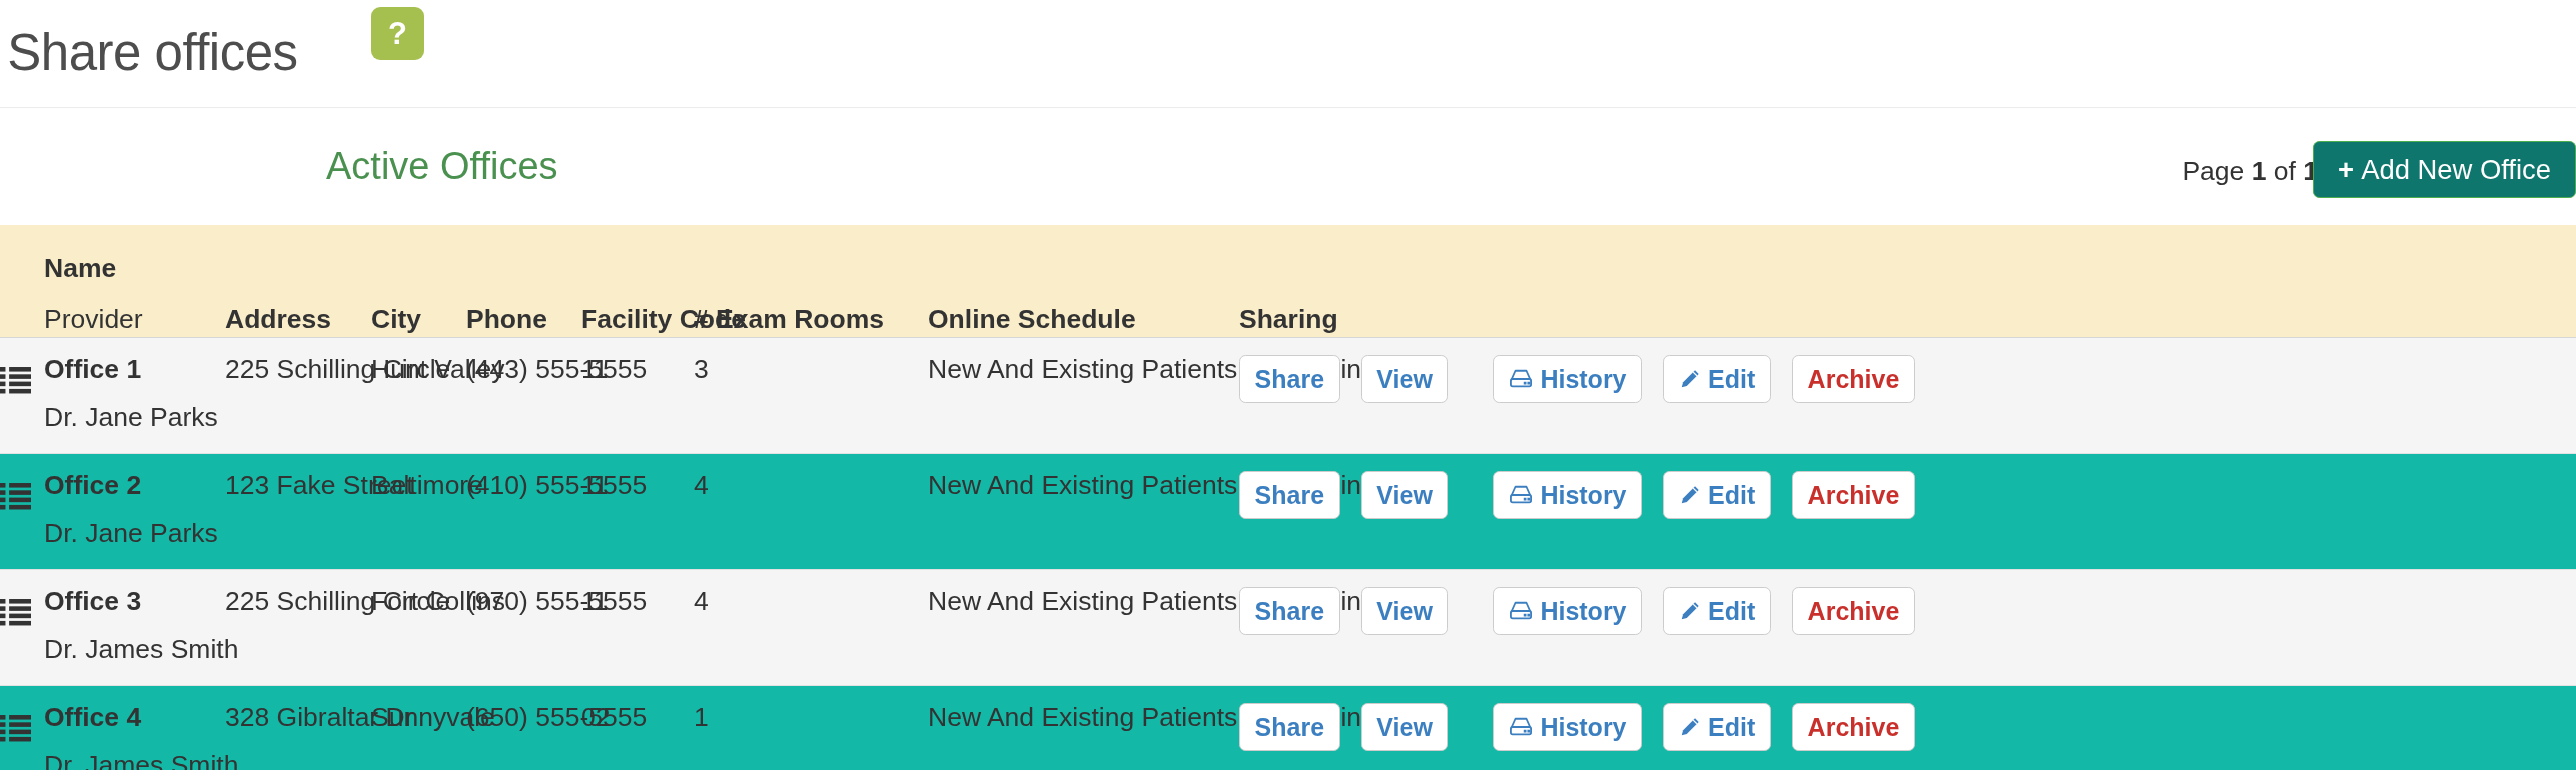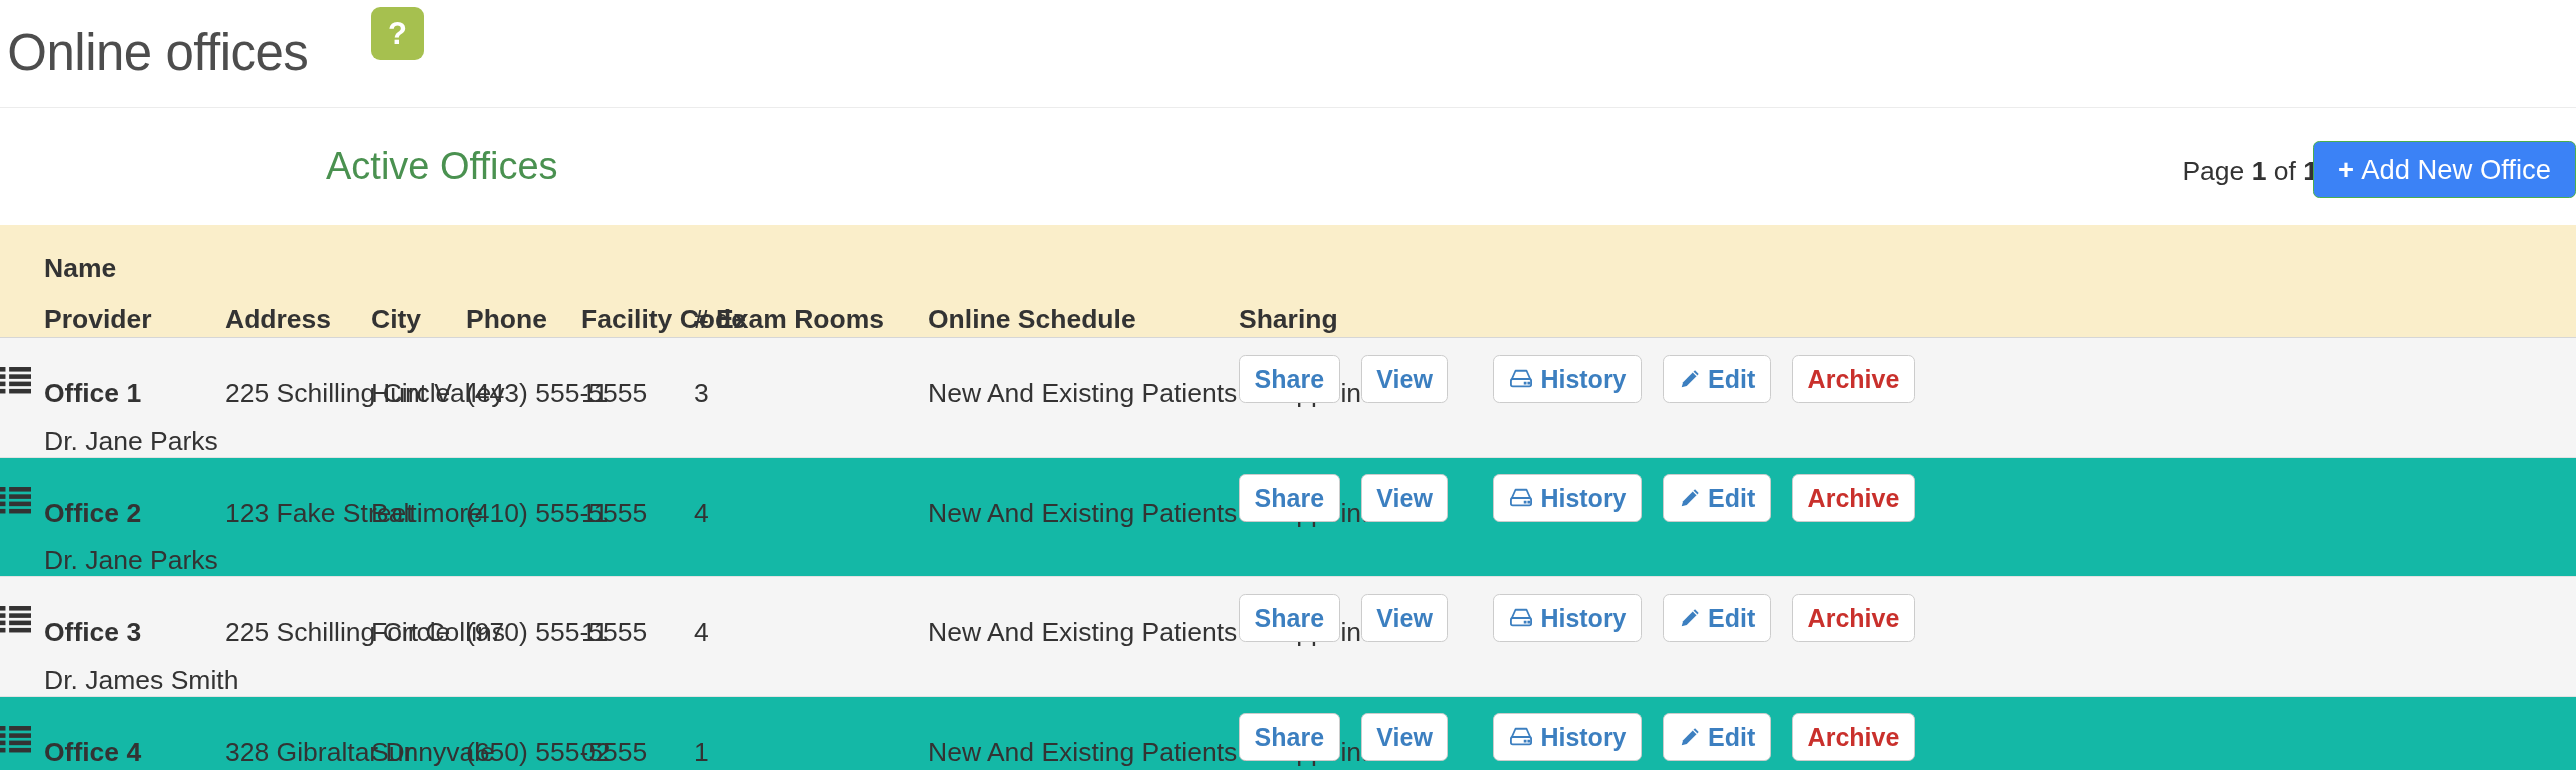--- a/index.html
+++ b/index.html
@@ -35,49 +35,49 @@
     font-size:38px;font-weight:400;color:#4a9150;white-space:nowrap;
   }
   .pager{
     position:absolute;right:258px;top:48px;
     font-size:26.5px;color:#333333;white-space:nowrap;
   }
   .pager b{font-weight:700;}
   .add-btn{
     position:absolute;right:0px;top:33px;
     height:57px;box-sizing:border-box;padding:0 24px;
-    background:#3b82f6;border:0.9px solid #4cae4c;border-radius:6.4px;
+    background:#0f766e;border:0.9px solid #4cae4c;border-radius:6.4px;
     color:#ffffff;font-size:27.4px;font-weight:400;line-height:55px;
     white-space:nowrap;cursor:pointer;font-family:"Liberation Sans",sans-serif;
   }
   .add-btn .plus{font-weight:700;margin-right:7.3px;font-size:27.4px;}
 
   
   table.offices{
     width:2576px;border-collapse:collapse;table-layout:fixed;
   }
   table.offices th{
     background:#faeeca;text-align:left;vertical-align:bottom;
     padding:0;height:112px;
     font-size:26.5px;font-weight:700;color:#333333;
     border-bottom:1.8px solid #d6d6d6;
   }
   th .th-inner{padding:0 0 2px 0;}
   th .name-line{display:block;font-weight:700;margin-bottom:20px;}
-  th .provider-line{display:block;font-weight:700;}
+  th .provider-line{display:block;font-weight:400;}
 
   table.offices td{
     padding:0;vertical-align:top;
     font-size:26.5px;color:#333333;
     border-bottom:1.8px solid #e2e2e2;
     height:115px;
   }
   tr.row-odd td{background:#f5f5f5;}
   tr.row-even td{background:#14b8a6;}
-  td .cell{padding-top:40px;}
+  td .cell{padding-top:16px;}
 
   .c-handle{width:44px;padding-left:11px;}
   .c-name{width:181px;}
   .c-addr{width:146px;}
   .c-city{width:95px;}
   .c-phone{width:115px;}
   .c-fac{width:113px;}
   .c-exam{width:234px;}
   .c-sched{width:311px;}
   .c-share{width:auto;}
@@ -99,21 +99,21 @@
   }
   .btn + .btn{margin-left:9.1px;}
   .btn.gap-left{margin-left:33px;}
   .btn.danger{color:#c9302c;flex-direction:column;}
   .btn svg{margin-right:7.3px;display:block;}
 </style>
 </head>
 <body>
 
 <div class="page-header">
-  <div class="page-title">Online offices</div>
+  <div class="page-title">Share offices</div>
   <button class="help-btn">?</button>
 </div>
 
 <div class="toolbar">
   <div class="section-title">Active Offices</div>
 
   <div class="pager">
     <span>Page</span>
     <b>1</b>
     <span>of</span>

